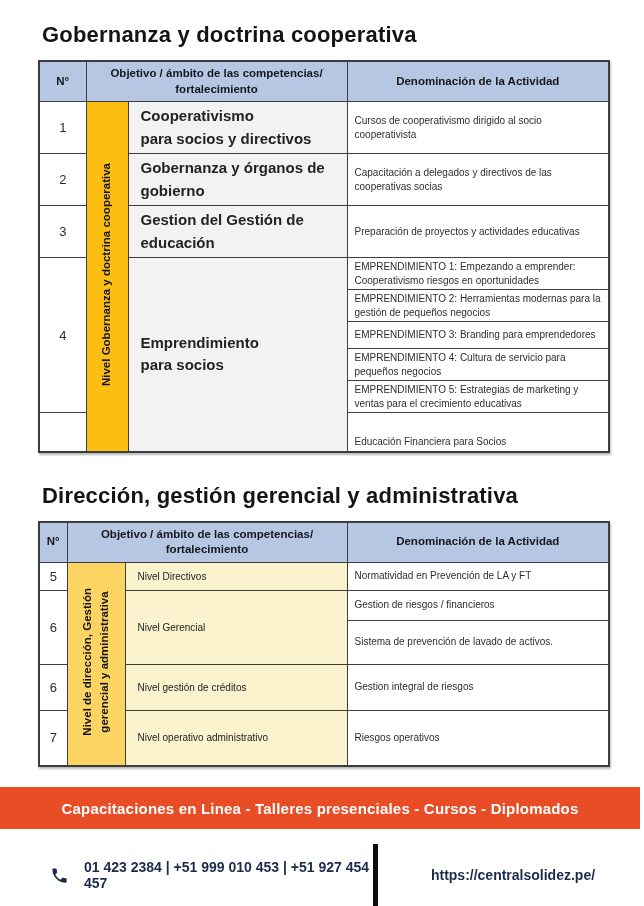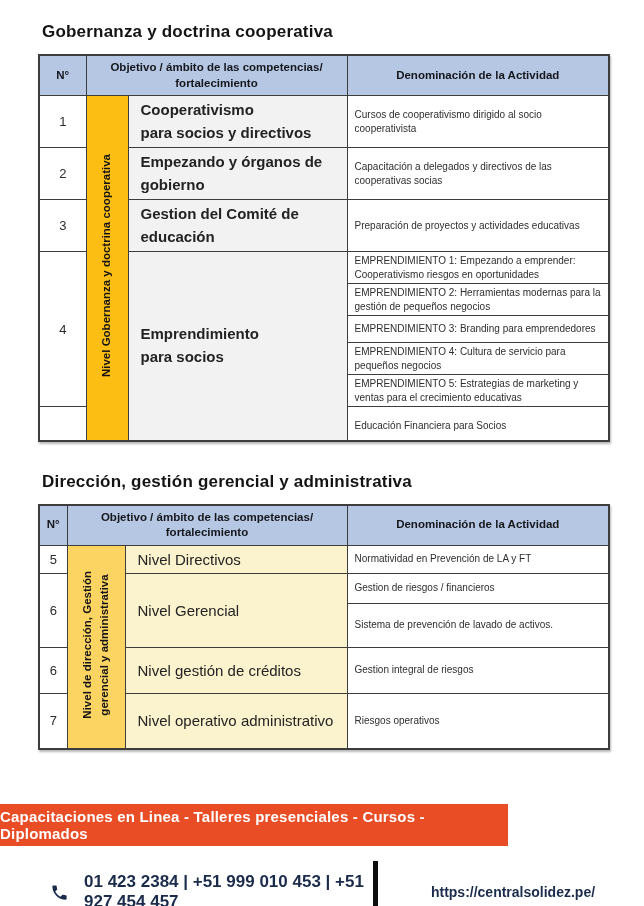--- a/index.html
+++ b/index.html
@@ -13,21 +13,21 @@
     --border-dark:#3d3d3d;
   }
   *{margin:0;padding:0;box-sizing:border-box;}
   html,body{background:#ffffff;}
   body{
     width:644px;height:906px;
     font-family:"Liberation Sans","DejaVu Sans",sans-serif;
     color:#222;overflow:hidden;position:relative;
   }
   .section-title{
-    font-size:17px;font-weight:800;color:#141414;
+    font-size:22px;font-weight:800;color:#141414;
     margin:22px 0 12px 42px;letter-spacing:.2px;
   }
   .section-title.second{margin-top:30px;}
   table{
     border-collapse:collapse;table-layout:fixed;
     margin-left:38px;width:570px;
     border:2px solid var(--border-dark);
     box-shadow:1px 2px 2px rgba(0,0,0,.28);
   }
   td,th{
@@ -54,51 +54,51 @@
     white-space:pre-line;line-height:1.5;
     display:inline-block;margin:0 auto;
   }
   td.desc{
     background:var(--desc-gray);
     font-size:15px;font-weight:700;color:#232323;
     padding:3px 6px 3px 12px;white-space:pre-line;line-height:1.5;
   }
   td.label2{
     background:var(--label-cream);
-    font-size:15px;font-weight:400;color:#232323;
+    font-size:10px;font-weight:400;color:#232323;
     padding:3px 6px 3px 12px;
   }
   td.act{
     background:#ffffff;
     font-size:10px;color:#2e2e2e;
     padding:2px 6px 2px 7px;line-height:1.35;
   }
   
   .t1r1{height:52px;}.t1r2{height:50px;}.t1r3{height:28px;}
   .t1e{height:27px;}.t1last{height:34px;}
   
   .t2r1{height:28px;}.t2r2{height:30px;}.t2r3{height:44px;}
   .t2r4{height:46px;}.t2r5{height:56px;}
   .banner{
-    margin-top:54px;width:508px;height:42px;
+    margin-top:20px;width:640px;height:42px;
     background:var(--banner-orange);
     display:flex;align-items:center;justify-content:center;
   }
   .banner-text{
     color:#ffffff;font-size:15px;font-weight:700;letter-spacing:.2px;
   }
   .footer{
     margin-top:13px;display:flex;align-items:stretch;
     padding:0 10px 0 48px;color:var(--footer-navy);
   }
   .footer-left{
     flex:1;display:flex;flex-direction:column;justify-content:center;gap:13px;
   }
   .contact-line{display:flex;align-items:center;gap:14px;}
-  .contact-text{font-size:17px;font-weight:600;color:var(--footer-navy);}
+  .contact-text{font-size:14px;font-weight:600;color:var(--footer-navy);}
   .footer-divider{
     width:5px;background:#0d0d0d;margin:2px 18px 2px 0;height:62px;align-self:center;
   }
   .footer-right{
     width:238px;display:flex;flex-direction:column;justify-content:center;gap:3px;
     padding-right:4px;
   }
   .website{font-size:14px;font-weight:700;text-align:center;color:var(--footer-navy);}
   .address{
     font-size:10.5px;font-weight:600;text-align:right;white-space:pre-line;
@@ -127,26 +127,26 @@
   </tr>
   <tr class="t1r1">
     <td class="num">1</td>
     <td class="levelbar" rowspan="9"><span class="vtext">Nivel Gobernanza y doctrina cooperativa</span></td>
     <td class="desc">Cooperativismo
 para socios y directivos</td>
     <td class="act">Cursos de cooperativismo dirigido al socio cooperativista</td>
   </tr>
   <tr class="t1r2">
     <td class="num">2</td>
-    <td class="desc">Empezando y órganos de gobierno</td>
+    <td class="desc">Gobernanza y órganos de gobierno</td>
     <td class="act">Capacitación a delegados y directivos de las cooperativas socias</td>
   </tr>
   <tr class="t1r3">
     <td class="num">3</td>
-    <td class="desc">Gestion del Comité de educación</td>
+    <td class="desc">Gestion del Gestión de educación</td>
     <td class="act">Preparación de proyectos y actividades educativas</td>
   </tr>
   <tr class="t1e">
     <td class="num" rowspan="5">4</td>
     <td class="desc" rowspan="6">Emprendimiento
  para socios</td>
     <td class="act">EMPRENDIMIENTO 1: Empezando a emprender: Cooperativismo riesgos en oportunidades</td>
   </tr>
   <tr class="t1e">
         <td class="act">EMPRENDIMIENTO 2: Herramientas modernas para la gestión de pequeños negocios</td>
@@ -155,21 +155,21 @@
         <td class="act">EMPRENDIMIENTO 3: Branding para emprendedores</td>
       </tr>
   <tr class="t1e">
         <td class="act">EMPRENDIMIENTO 4: Cultura de servicio para pequeños negocios</td>
       </tr>
   <tr class="t1e">
         <td class="act">EMPRENDIMIENTO 5: Estrategias de marketing y ventas para el crecimiento educativas</td>
       </tr>
   <tr class="t1last">
     <td class="num"></td>
-    <td class="act" style="vertical-align:top;padding-top:12px;">Educación Financiera para Socios</td>
+    <td class="act" style="vertical-align:top;padding-top:22px;">Educación Financiera para Socios</td>
   </tr>
 </tbody>
   </table>
 
 <h1 class="section-title second">Dirección, gestión gerencial y administrativa</h1>
 
 <table>
   <colgroup>
       <col style="width:28px">
       <col style="width:58px">

